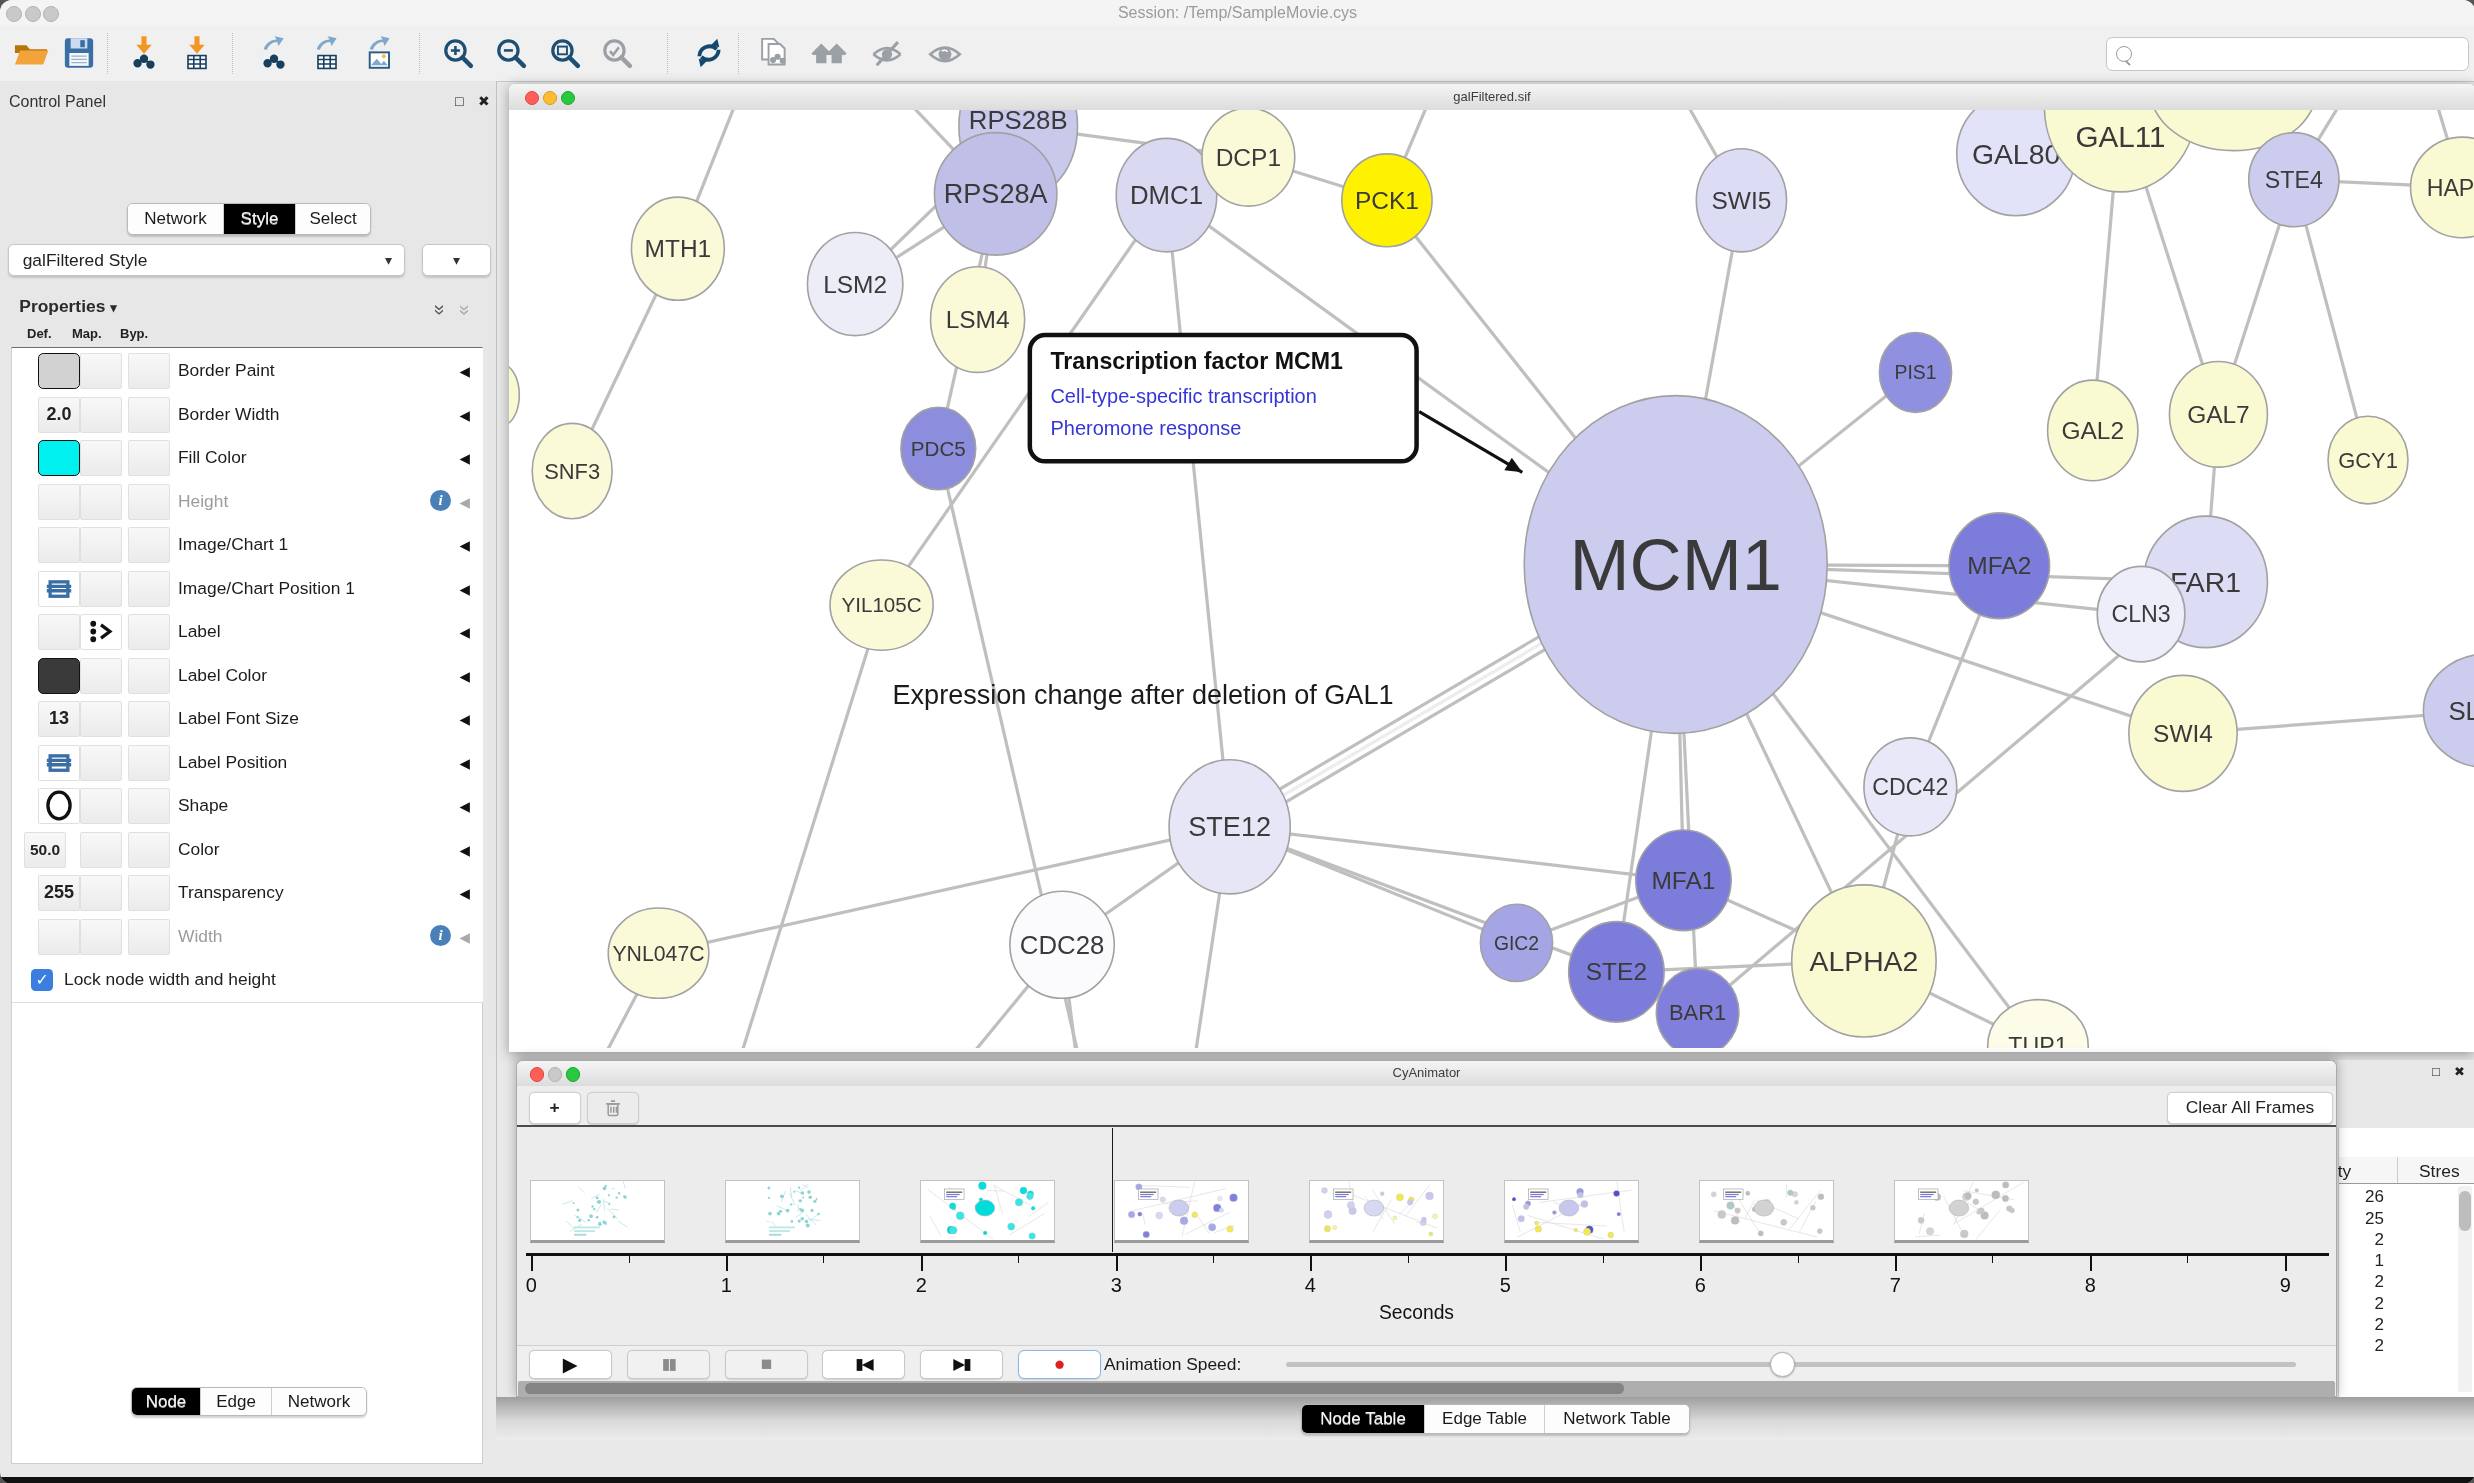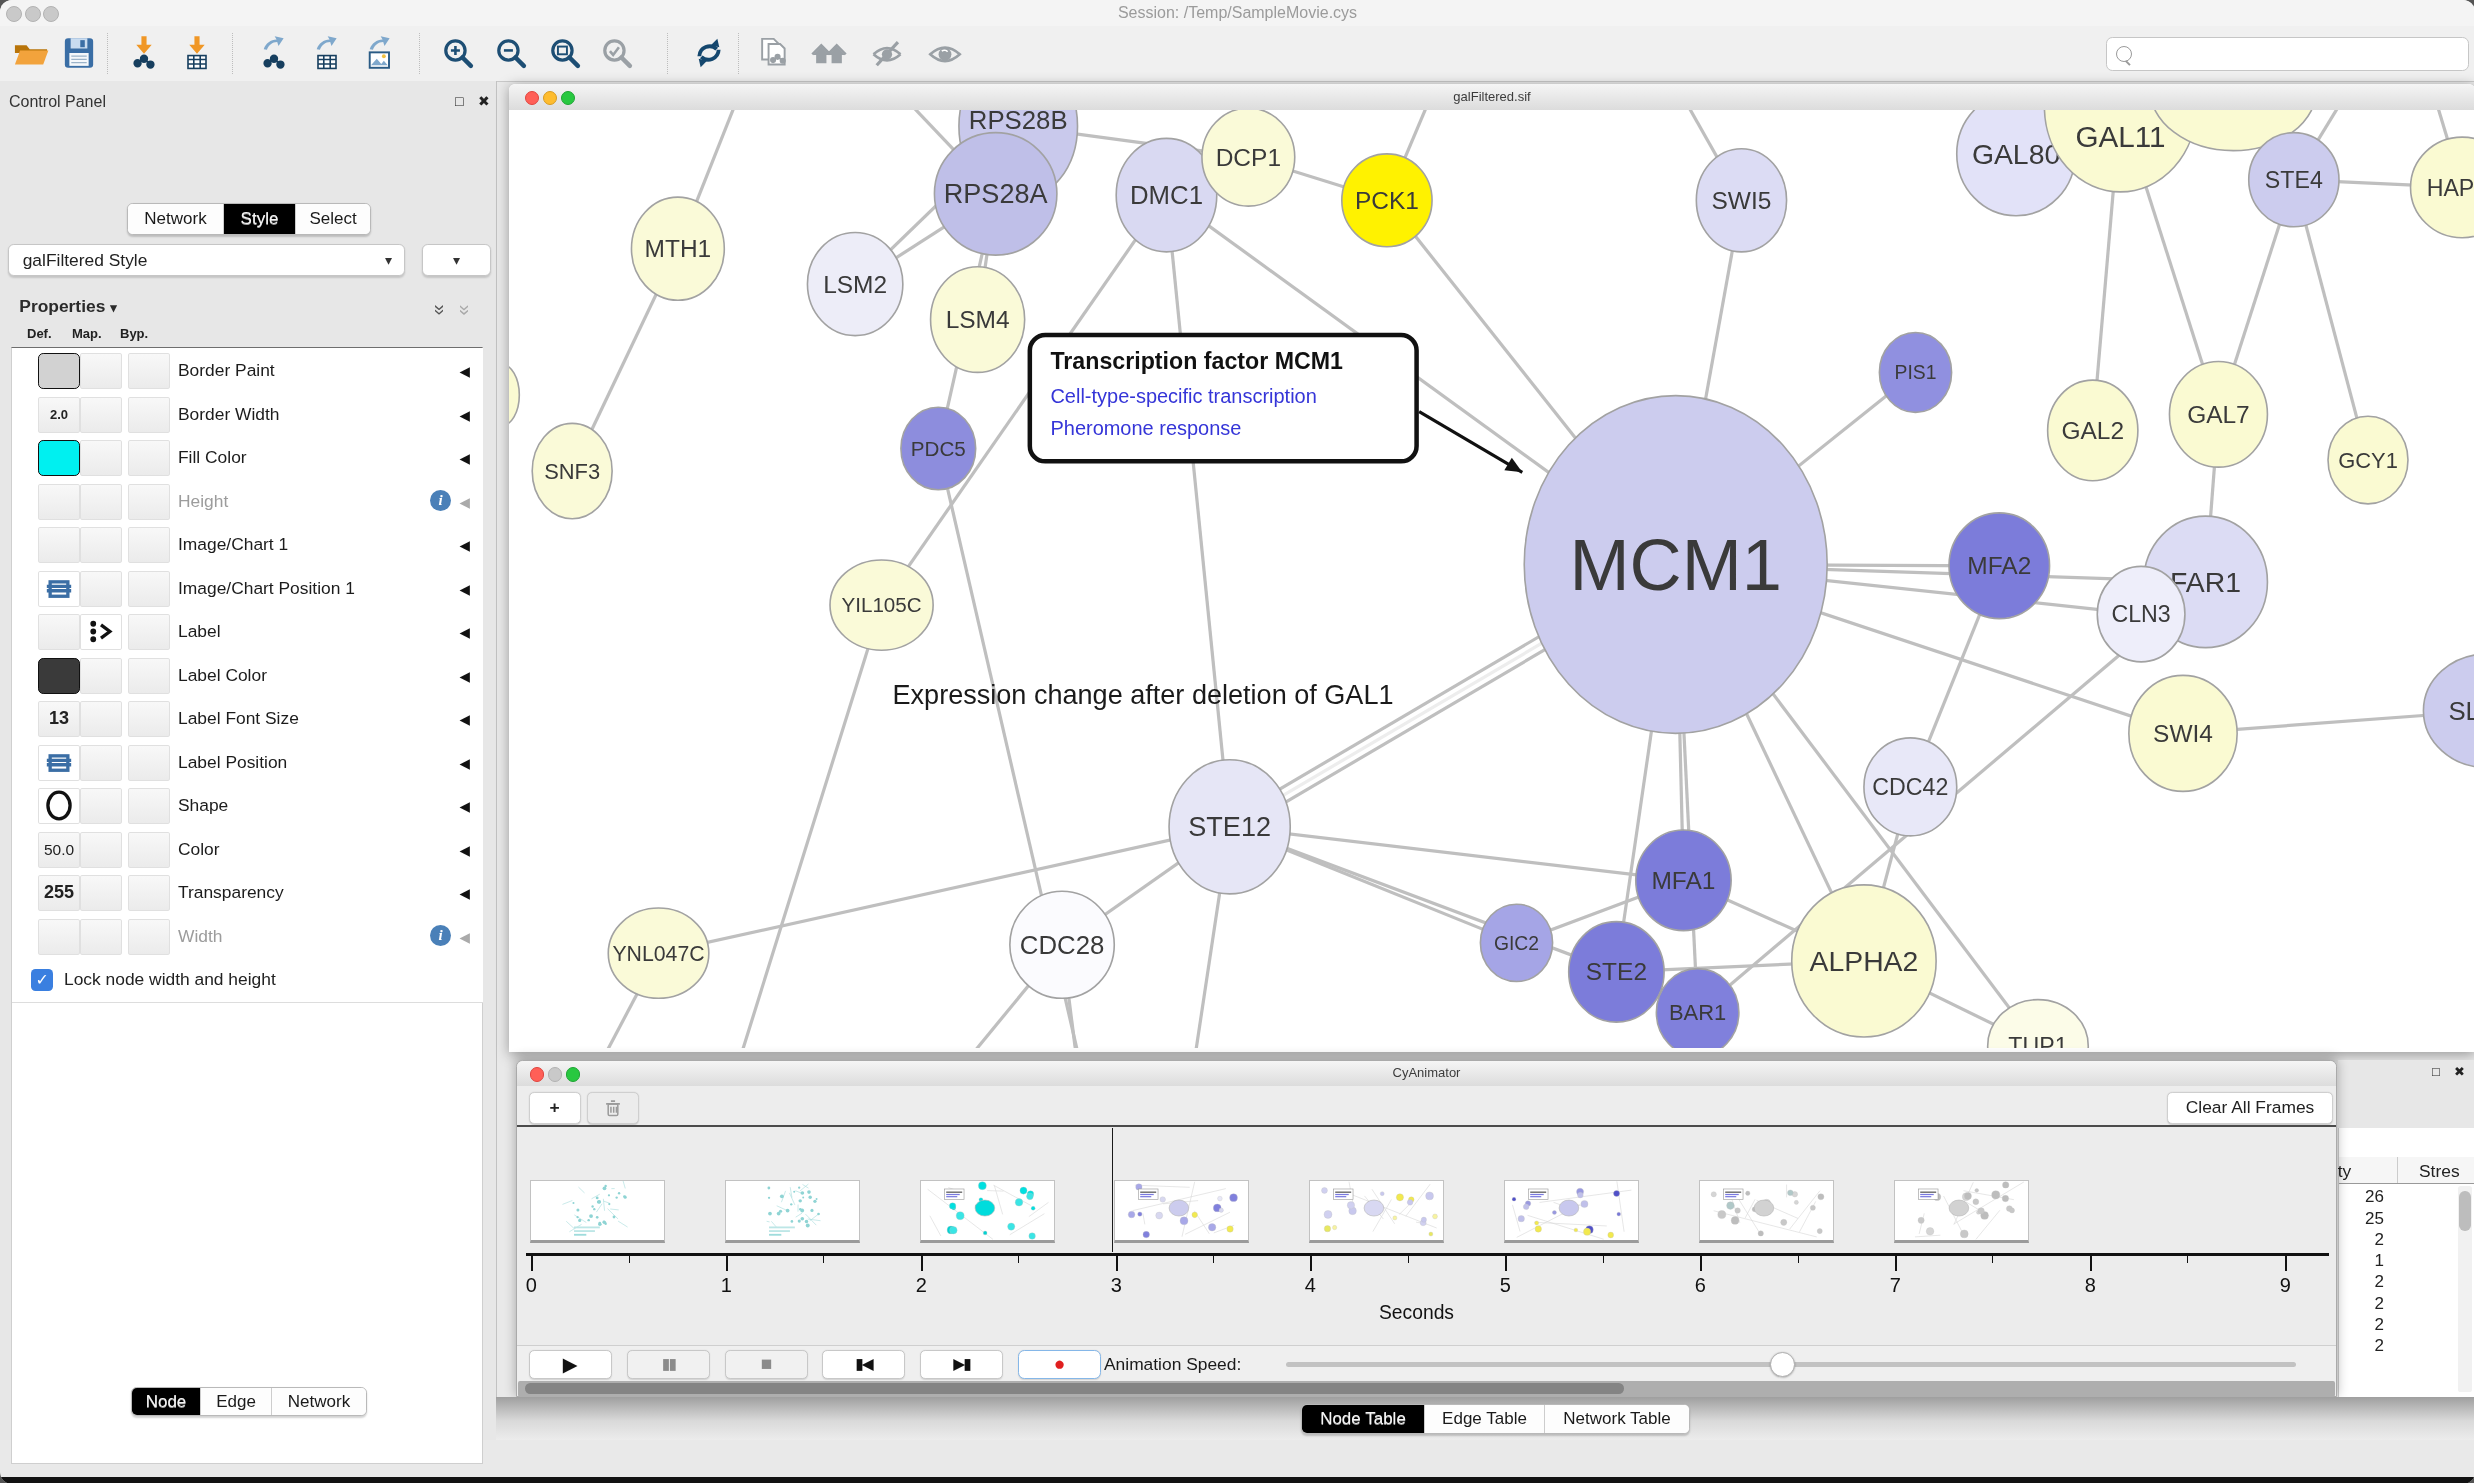--- a/index.html
+++ b/index.html
@@ -263,21 +263,21 @@
     <div id="proplist">
       <div id="prop-rows">
           <div class="prow" style="top: 0px;">
             <div class="pcell" style="left: 26px; background: rgb(210, 210, 210); border: 1.3px solid rgb(17, 17, 17); border-radius: 5.2px;"></div>
             <div class="pcell" style="left: 68px;"></div>
             <div class="pcell" style="left: 116px;"></div>
             <div class="pname">Border Paint</div>
             <div class="parrow">◀</div>
           </div>
           <div class="prow" style="top: 44px;">
-            <div class="pcell" style="left: 26px; display: flex; align-items: center; justify-content: center; font-weight: bold; font-size: 13px;">2.0</div>
+            <div class="pcell" style="left: 26px; display: flex; align-items: center; justify-content: center; font-weight: bold; font-size: 18px;">2.0</div>
             <div class="pcell" style="left: 68px;"></div>
             <div class="pcell" style="left: 116px;"></div>
             <div class="pname">Border Width</div>
             <div class="parrow">◀</div>
           </div>
           <div class="prow" style="top: 87px;">
             <div class="pcell" style="left: 26px; background: rgb(0, 240, 240); border: 1.3px solid rgb(17, 17, 17); border-radius: 5.2px;"></div>
             <div class="pcell" style="left: 68px;"></div>
             <div class="pcell" style="left: 116px;"></div>
             <div class="pname">Fill Color</div>
@@ -353,21 +353,21 @@
           <div class="prow" style="top: 435px;">
             <div class="pcell" style="left: 26px; background: rgb(255, 255, 255);"><svg viewBox="0 0 30 28" width="34" height="31" style="margin:1.3px 2.6px">
                 <ellipse cx="15" cy="14" rx="10" ry="12" fill="none" stroke="#111" stroke-width="3"></ellipse>
               </svg></div>
             <div class="pcell" style="left: 68px;"></div>
             <div class="pcell" style="left: 116px;"></div>
             <div class="pname">Shape</div>
             <div class="parrow">◀</div>
           </div>
           <div class="prow" style="top: 479px;">
-            <div class="pcell" style="left: 26px; display: flex; align-items: center; justify-content: center; font-weight: normal; font-size: 15.5px;">50.0</div>
+            <div class="pcell" style="left: 12px; display: flex; align-items: center; justify-content: center; font-weight: bold; font-size: 15.5px;">50.0</div>
             <div class="pcell" style="left: 68px;"></div>
             <div class="pcell" style="left: 116px;"></div>
             <div class="pname">Color</div>
             <div class="parrow">◀</div>
           </div>
           <div class="prow" style="top: 522px;">
             <div class="pcell" style="left: 26px; display: flex; align-items: center; justify-content: center; font-weight: bold; font-size: 18px;">255</div>
             <div class="pcell" style="left: 68px;"></div>
             <div class="pcell" style="left: 116px;"></div>
             <div class="pname">Transparency</div>

